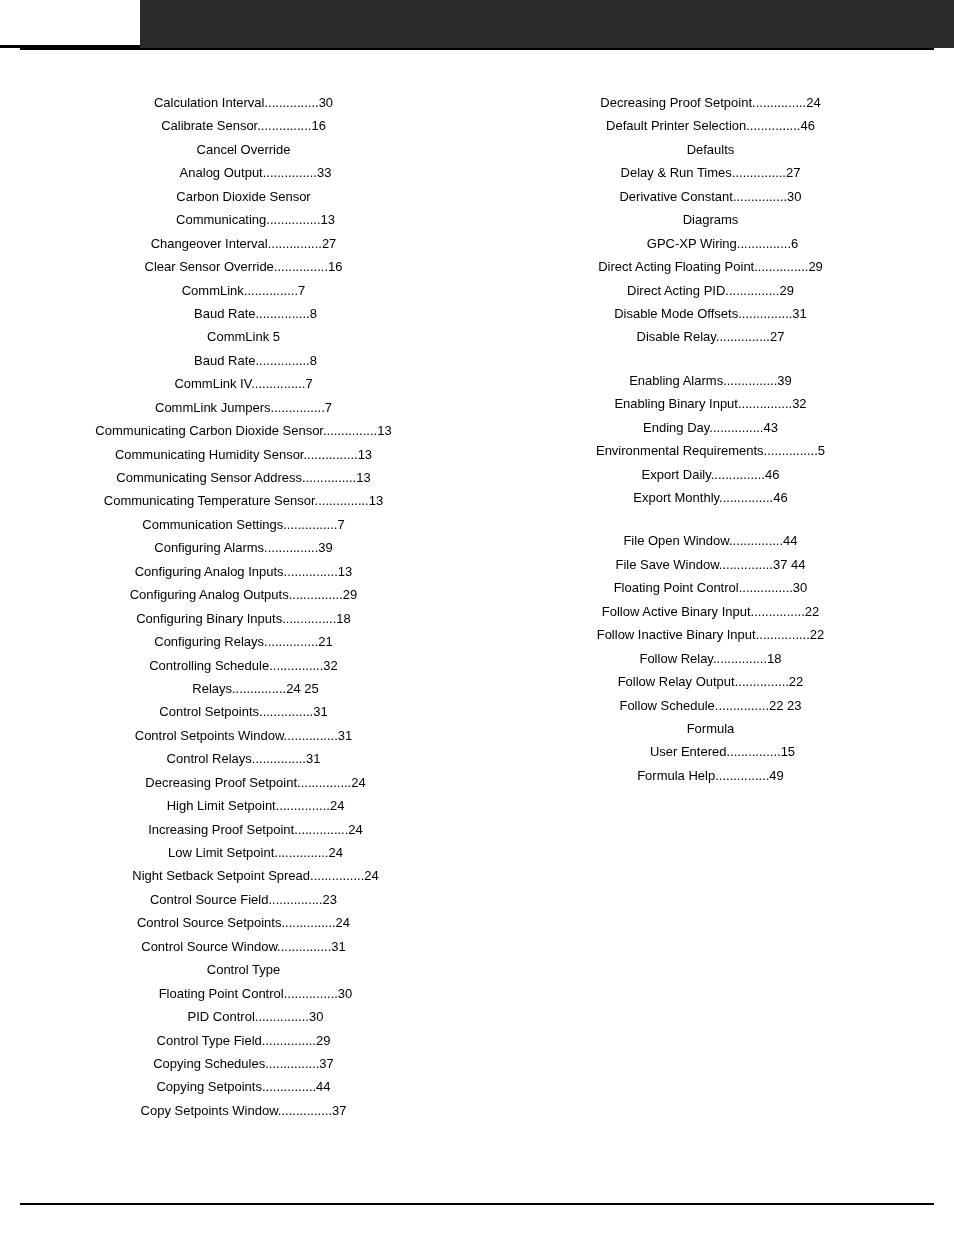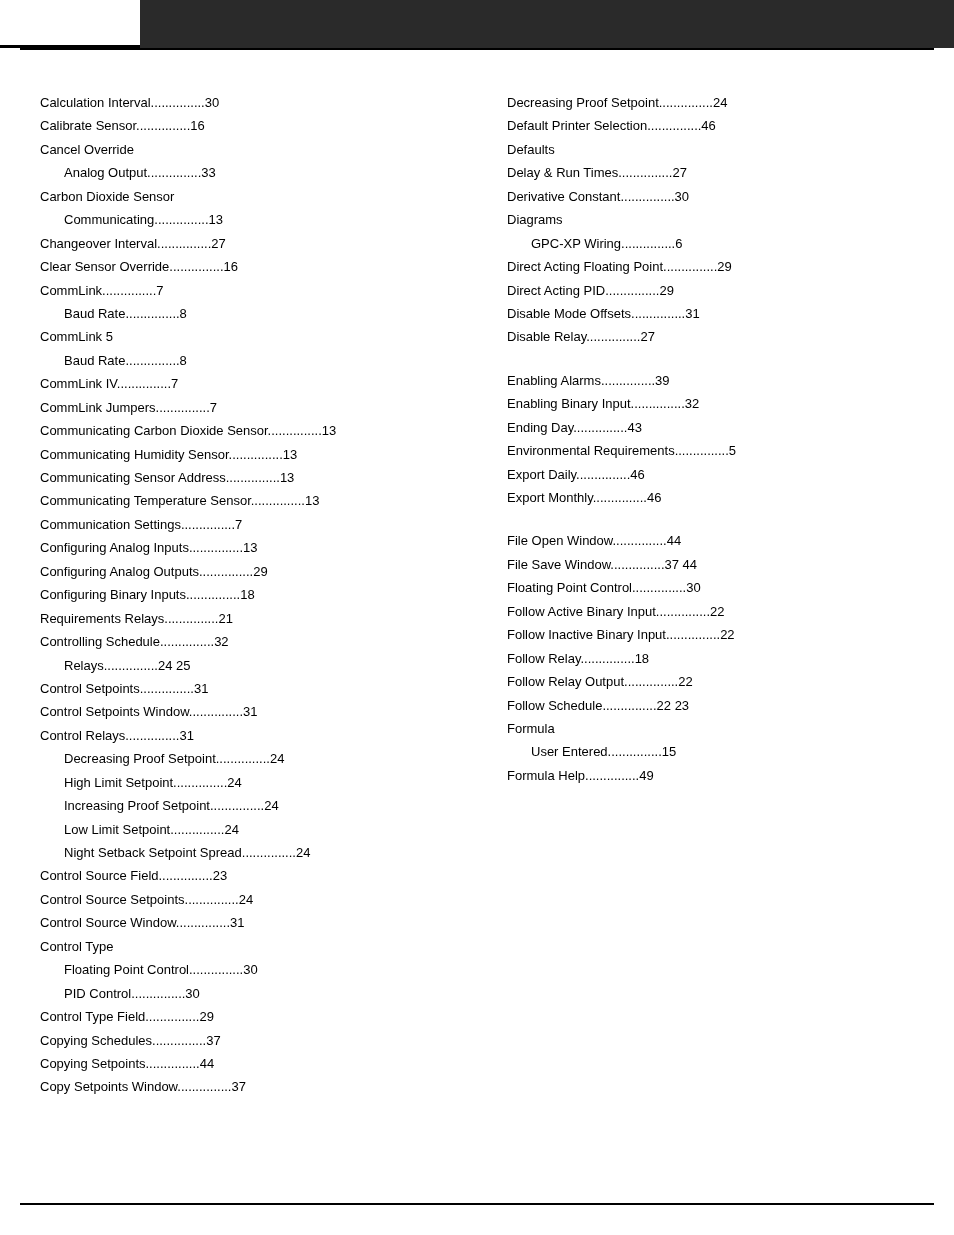--- a/index.html
+++ b/index.html
@@ -34,20 +34,21 @@
     .top-divider {
       border: none;
       border-top: 2px solid #000;
       margin: 0 20px;
     }
 
     .page-content {
       padding: 40px 40px 60px 40px;
       display: flex;
       gap: 0;
+      text-align: center;
     }
 
     .left-column {
       flex: 1;
       padding-right: 40px;
     }
 
     .right-column {
       flex: 1;
       padding-left: 20px;
@@ -105,24 +106,25 @@
       <div class="index-entry main-entry sub-entry">Baud Rate...............8</div>
       <div class="index-entry main-entry ">CommLink 5</div>
       <div class="index-entry main-entry sub-entry">Baud Rate...............8</div>
       <div class="index-entry main-entry ">CommLink IV...............7</div>
       <div class="index-entry main-entry ">CommLink Jumpers...............7</div>
       <div class="index-entry main-entry ">Communicating Carbon Dioxide Sensor...............13</div>
       <div class="index-entry main-entry ">Communicating Humidity Sensor...............13</div>
       <div class="index-entry main-entry ">Communicating Sensor Address...............13</div>
       <div class="index-entry main-entry ">Communicating Temperature Sensor...............13</div>
       <div class="index-entry main-entry ">Communication Settings...............7</div>
+      <div class="index-entry main-entry ">Configuring Alarms...............39</div>
       <div class="index-entry main-entry ">Configuring Analog Inputs...............13</div>
       <div class="index-entry main-entry ">Configuring Analog Outputs...............29</div>
       <div class="index-entry main-entry ">Configuring Binary Inputs...............18</div>
-      <div class="index-entry main-entry ">Requirements Relays...............21</div>
+      <div class="index-entry main-entry ">Configuring Relays...............21</div>
       <div class="index-entry main-entry ">Controlling Schedule...............32</div>
       <div class="index-entry main-entry sub-entry">Relays...............24 25</div>
       <div class="index-entry main-entry ">Control Setpoints...............31</div>
       <div class="index-entry main-entry ">Control Setpoints Window...............31</div>
       <div class="index-entry main-entry ">Control Relays...............31</div>
       <div class="index-entry main-entry sub-entry">Decreasing Proof Setpoint...............24</div>
       <div class="index-entry main-entry sub-entry">High Limit Setpoint...............24</div>
       <div class="index-entry main-entry sub-entry">Increasing Proof Setpoint...............24</div>
       <div class="index-entry main-entry sub-entry">Low Limit Setpoint...............24</div>
       <div class="index-entry main-entry sub-entry">Night Setback Setpoint Spread...............24</div>

